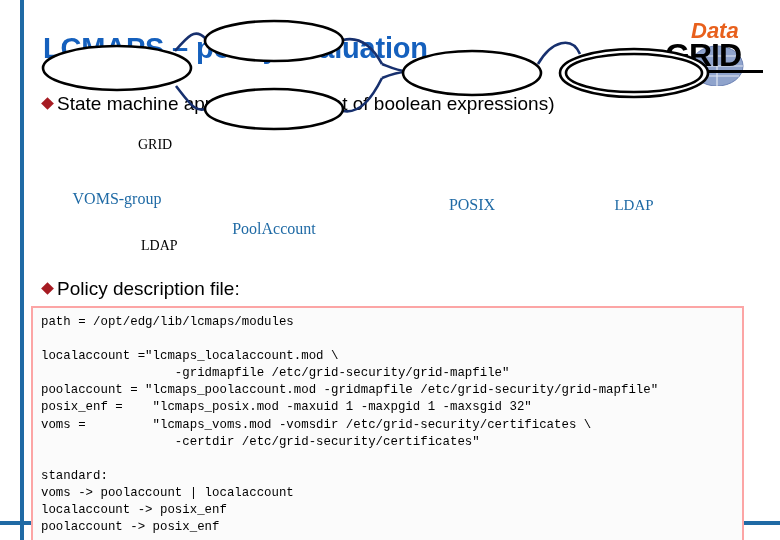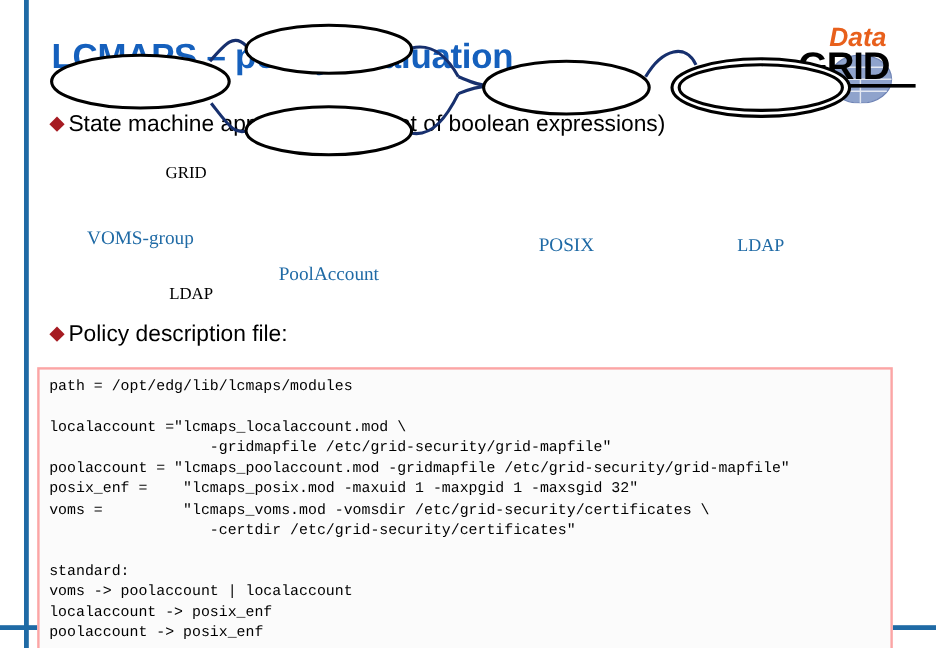--- a/index.html
+++ b/index.html
@@ -72,21 +72,21 @@
     transform: rotate(45deg);
     margin-right: 5px;
     flex: 0 0 auto;
   }
   .bullet-text {
     font-size: 19px;
     color: #000000;
     line-height: 1;
   }
   #bullet-1 { left: 43px; top: 94px; }
-  #bullet-2 { left: 43px; top: 269px; align-items: center; }
+  #bullet-2 { left: 43px; top: 279px; align-items: center; }
 
   
   #diagram {
     position: absolute;
     left: 0;
     top: 132px;
     width: 780px;
     height: 142px;
   }
   .diagram-label {

